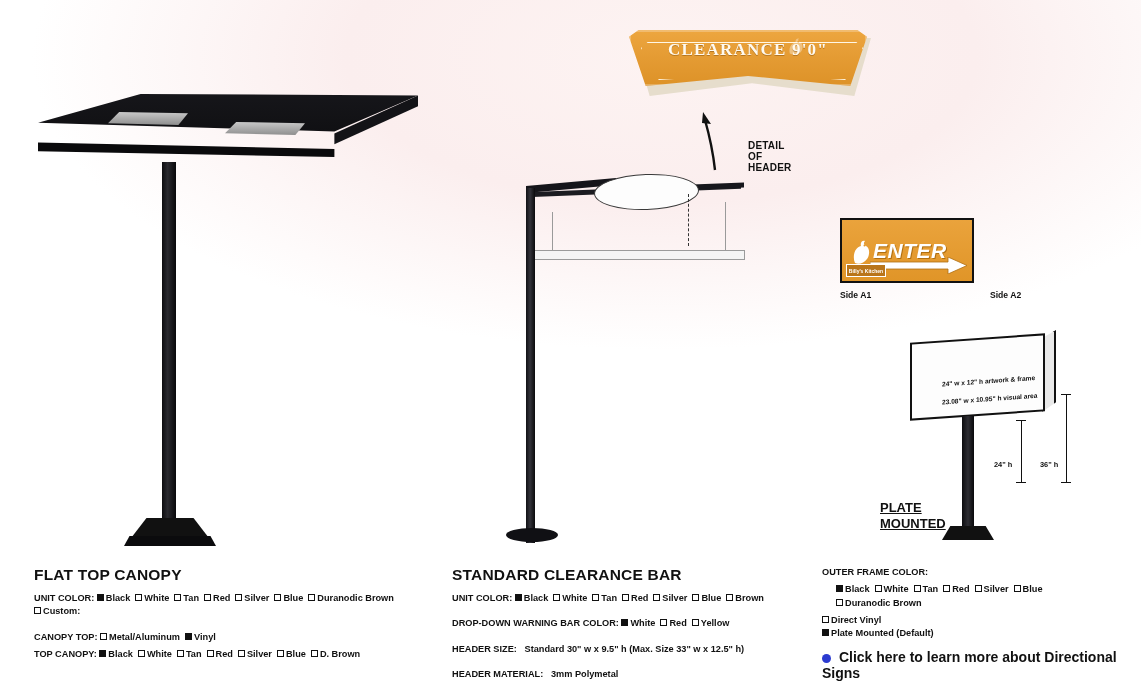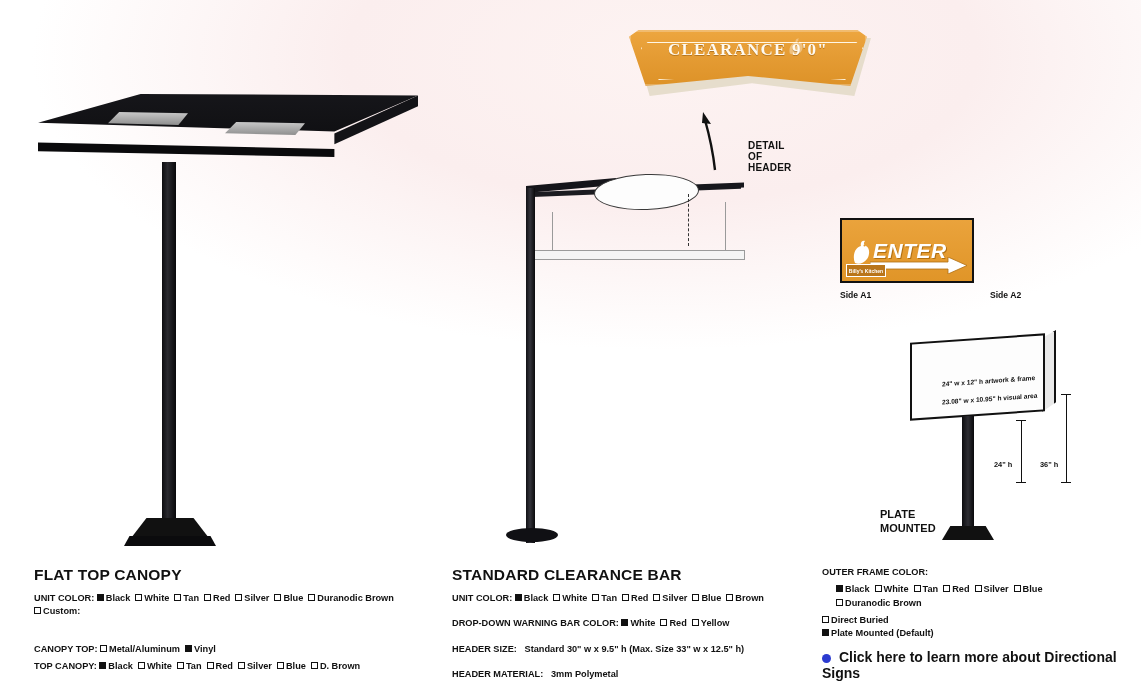--- a/index.html
+++ b/index.html
@@ -160,22 +160,22 @@
   }
   .ds-col { position:absolute; left:72px; top:96px; width:12px; height:118px;
             background:linear-gradient(90deg,#0c0c0f,#2d2d33,#09090b); }
   .ds-base { position:absolute; left:52px; top:206px; width:52px; height:14px; background:#111;
              clip-path: polygon(16% 0%, 84% 0%, 100% 100%, 0% 100%); }
   .ds-t1 { position:absolute; left:30px; top:38px; font-size:6.6px; font-weight:bold; }
   .ds-t2 { position:absolute; left:30px; top:56px; font-size:6.6px; font-weight:bold; }
   .dim { position:absolute; font-size:7.4px; font-weight:bold; }
   .dimline { position:absolute; width:1px; background:#111; }
   .dimtick { position:absolute; height:1px; background:#111; }
-  .plate-mounted { position:absolute; left:-10px; top:188px; font-size:11px; font-weight:bold;
-                   line-height:1.25; }
+  .plate-mounted { position:absolute; left:-10px; top:180px; font-size:13px; font-weight:bold;
+                   line-height:1.25;text-decoration:underline; }
 
   
   .block { position:absolute; }
   #spec-canopy { left:34px; top:566px; width:400px; }
   #spec-bar { left:452px; top:566px; width:370px; }
   #spec-dir { left:822px; top:566px; width:310px; }
   .ttl-row { margin-bottom:8px; }
   .spec-line { margin-bottom:4px; }
   .link-row { margin-top:8px; font-size:14px; font-weight:bold; color:#111; }
   .link-dot { display:inline-block; width:9px; height:9px; border-radius:50%;
@@ -270,21 +270,21 @@
       <span>MOUNTED</span>
     </div>
   </div>
 
   <div class="block" id="spec-canopy">
     <div class="ttl ttl-row">FLAT TOP CANOPY</div>
     <div class="spec spec-line">
       <span>UNIT COLOR:</span>
       <span id="canopy-unit-colors"><span class="opt"><span class="cb filled"></span><span>Black</span></span><span class="opt"><span class="cb"></span><span>White</span></span><span class="opt"><span class="cb"></span><span>Tan</span></span><span class="opt"><span class="cb"></span><span>Red</span></span><span class="opt"><span class="cb"></span><span>Silver</span></span><span class="opt"><span class="cb"></span><span>Blue</span></span><span class="opt"><span class="cb"></span><span>Duranodic Brown</span></span><span class="opt"><span class="cb"></span><span>Custom:</span></span></span>
     </div>
-    <div class="spec spec-line" style="margin-top:24px;">
+    <div class="spec spec-line" style="margin-top:12px;">
       <span>CANOPY TOP:</span>
       <span id="canopy-top-options"><span class="opt"><span class="cb"></span><span>Metal/Aluminum</span></span><span class="opt"><span class="cb filled"></span><span>Vinyl</span></span></span>
     </div>
     <div class="spec spec-line">
       <span>TOP CANOPY:</span>
       <span id="canopy-top-colors"><span class="opt"><span class="cb filled"></span><span>Black</span></span><span class="opt"><span class="cb"></span><span>White</span></span><span class="opt"><span class="cb"></span><span>Tan</span></span><span class="opt"><span class="cb"></span><span>Red</span></span><span class="opt"><span class="cb"></span><span>Silver</span></span><span class="opt"><span class="cb"></span><span>Blue</span></span><span class="opt"><span class="cb"></span><span>D. Brown</span></span></span>
     </div>
   </div>
 
   <div class="block" id="spec-bar">
@@ -308,21 +308,21 @@
       <span>3mm Polymetal</span>
     </div>
   </div>
 
   <div class="block" id="spec-dir">
     <div class="spec spec-line">
       <span>OUTER FRAME COLOR:</span>
     </div>
     <div class="spec spec-line" style="padding-left:14px;" id="dir-frame-colors"><span class="opt"><span class="cb filled"></span><span>Black</span></span><span class="opt"><span class="cb"></span><span>White</span></span><span class="opt"><span class="cb"></span><span>Tan</span></span><span class="opt"><span class="cb"></span><span>Red</span></span><span class="opt"><span class="cb"></span><span>Silver</span></span><span class="opt"><span class="cb"></span><span>Blue</span></span><span class="opt"><span class="cb"></span><span>Duranodic Brown</span></span></div>
     <div class="spec spec-line" style="margin-top:4px;" id="dir-mount-options">
-        <span class="opt" style="display: block;"><span class="cb"></span><span>Direct Buried</span></span>
+        <span class="opt" style="display: block;"><span class="cb"></span><span>Direct Vinyl</span></span>
         <span class="opt" style="display: block;"><span class="cb filled"></span><span>Plate Mounted (Default)</span></span>
       </div>
     <div class="link-row">
       <span class="link-dot"></span>
       <span>Click here to learn more about Directional Signs</span>
     </div>
   </div>
 
 </div>
 

